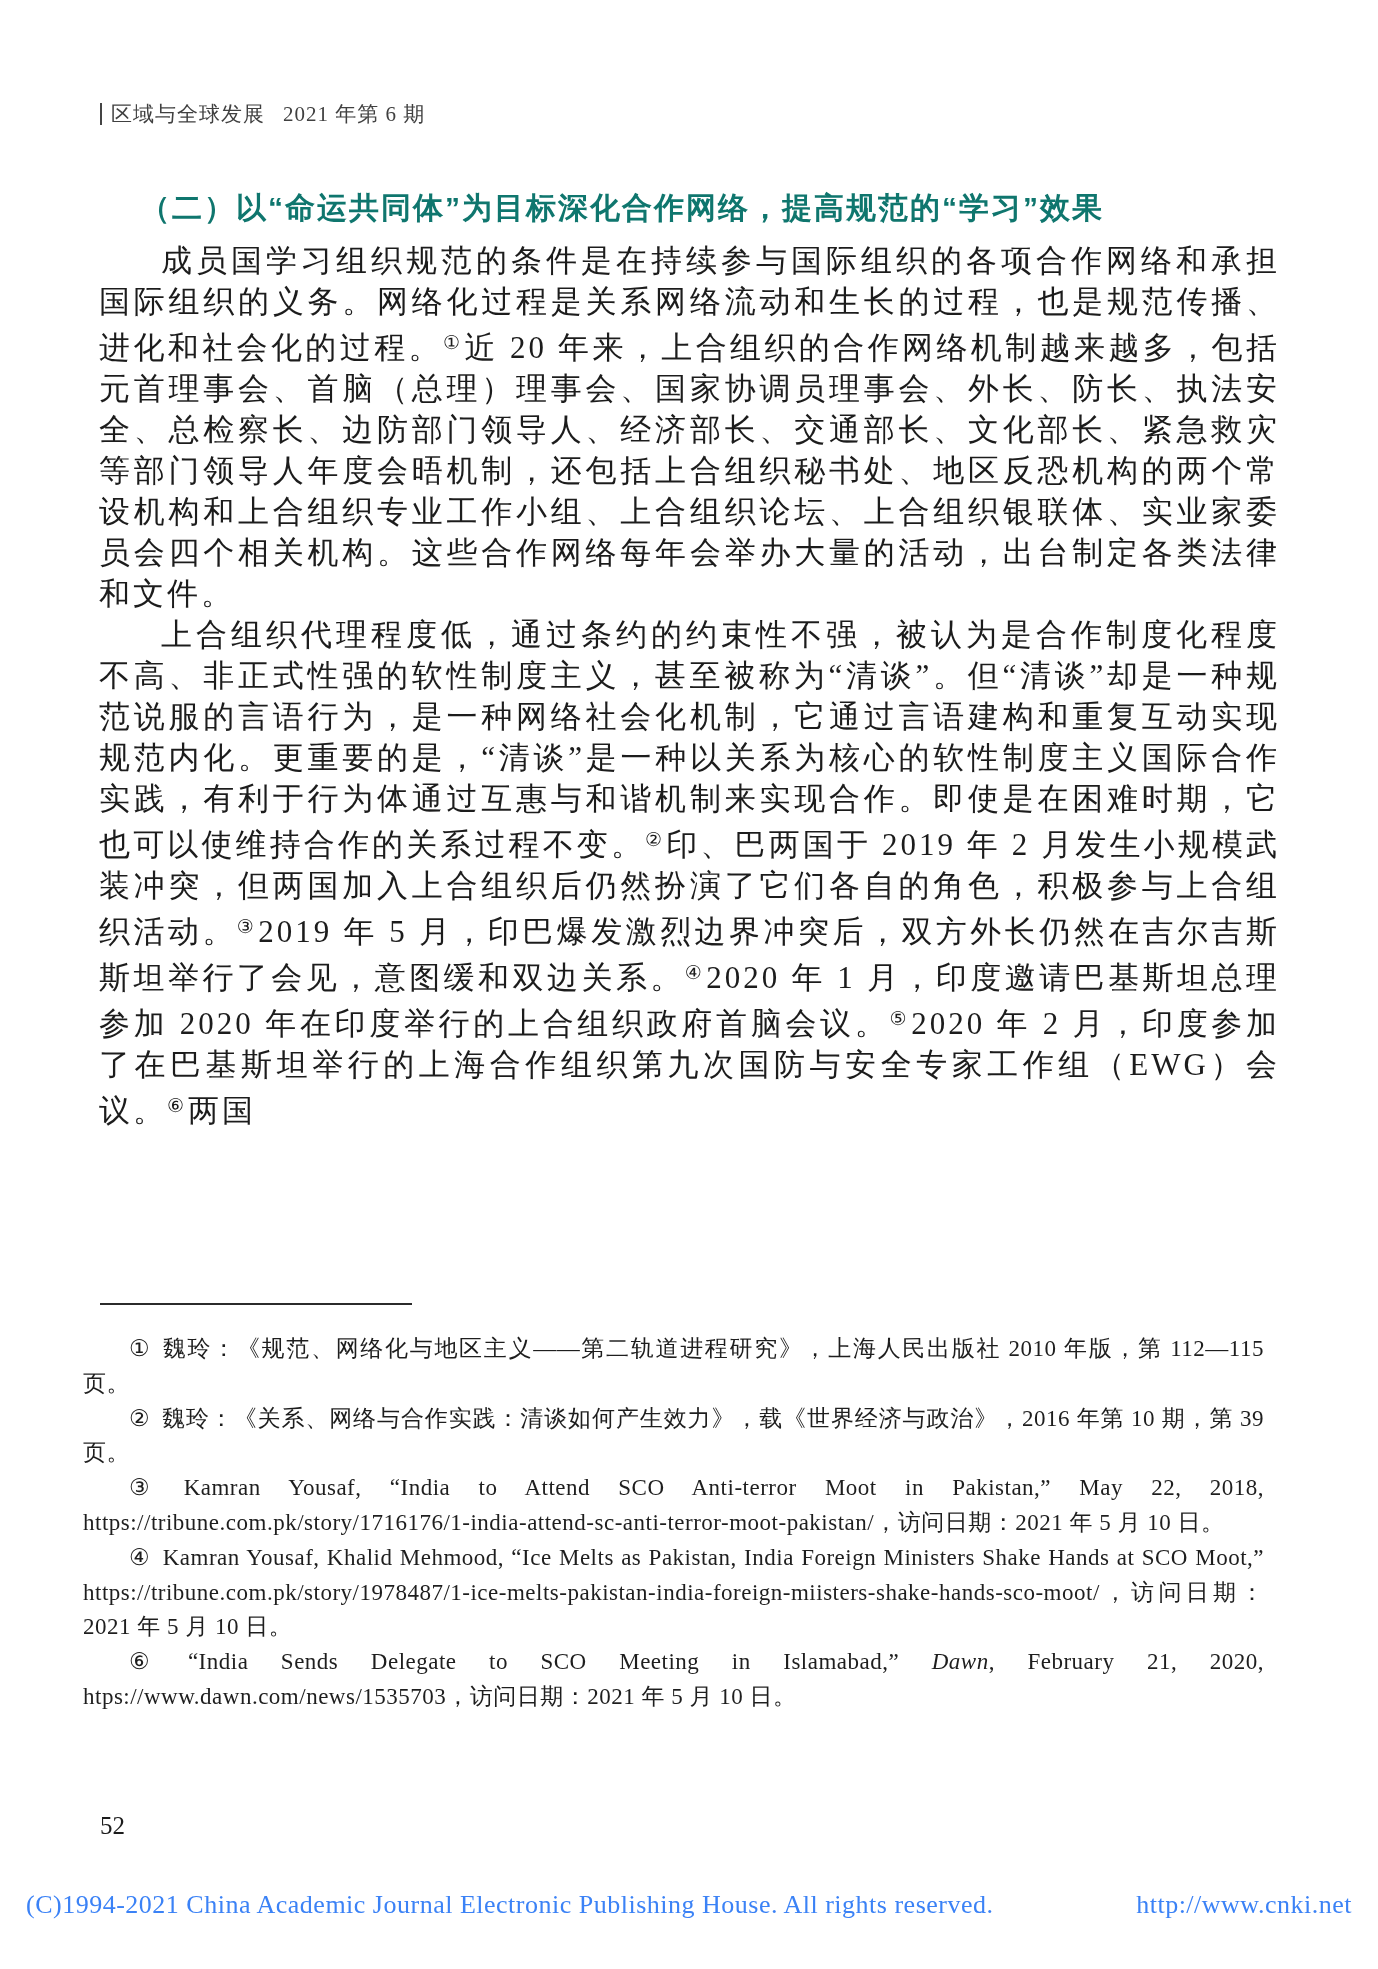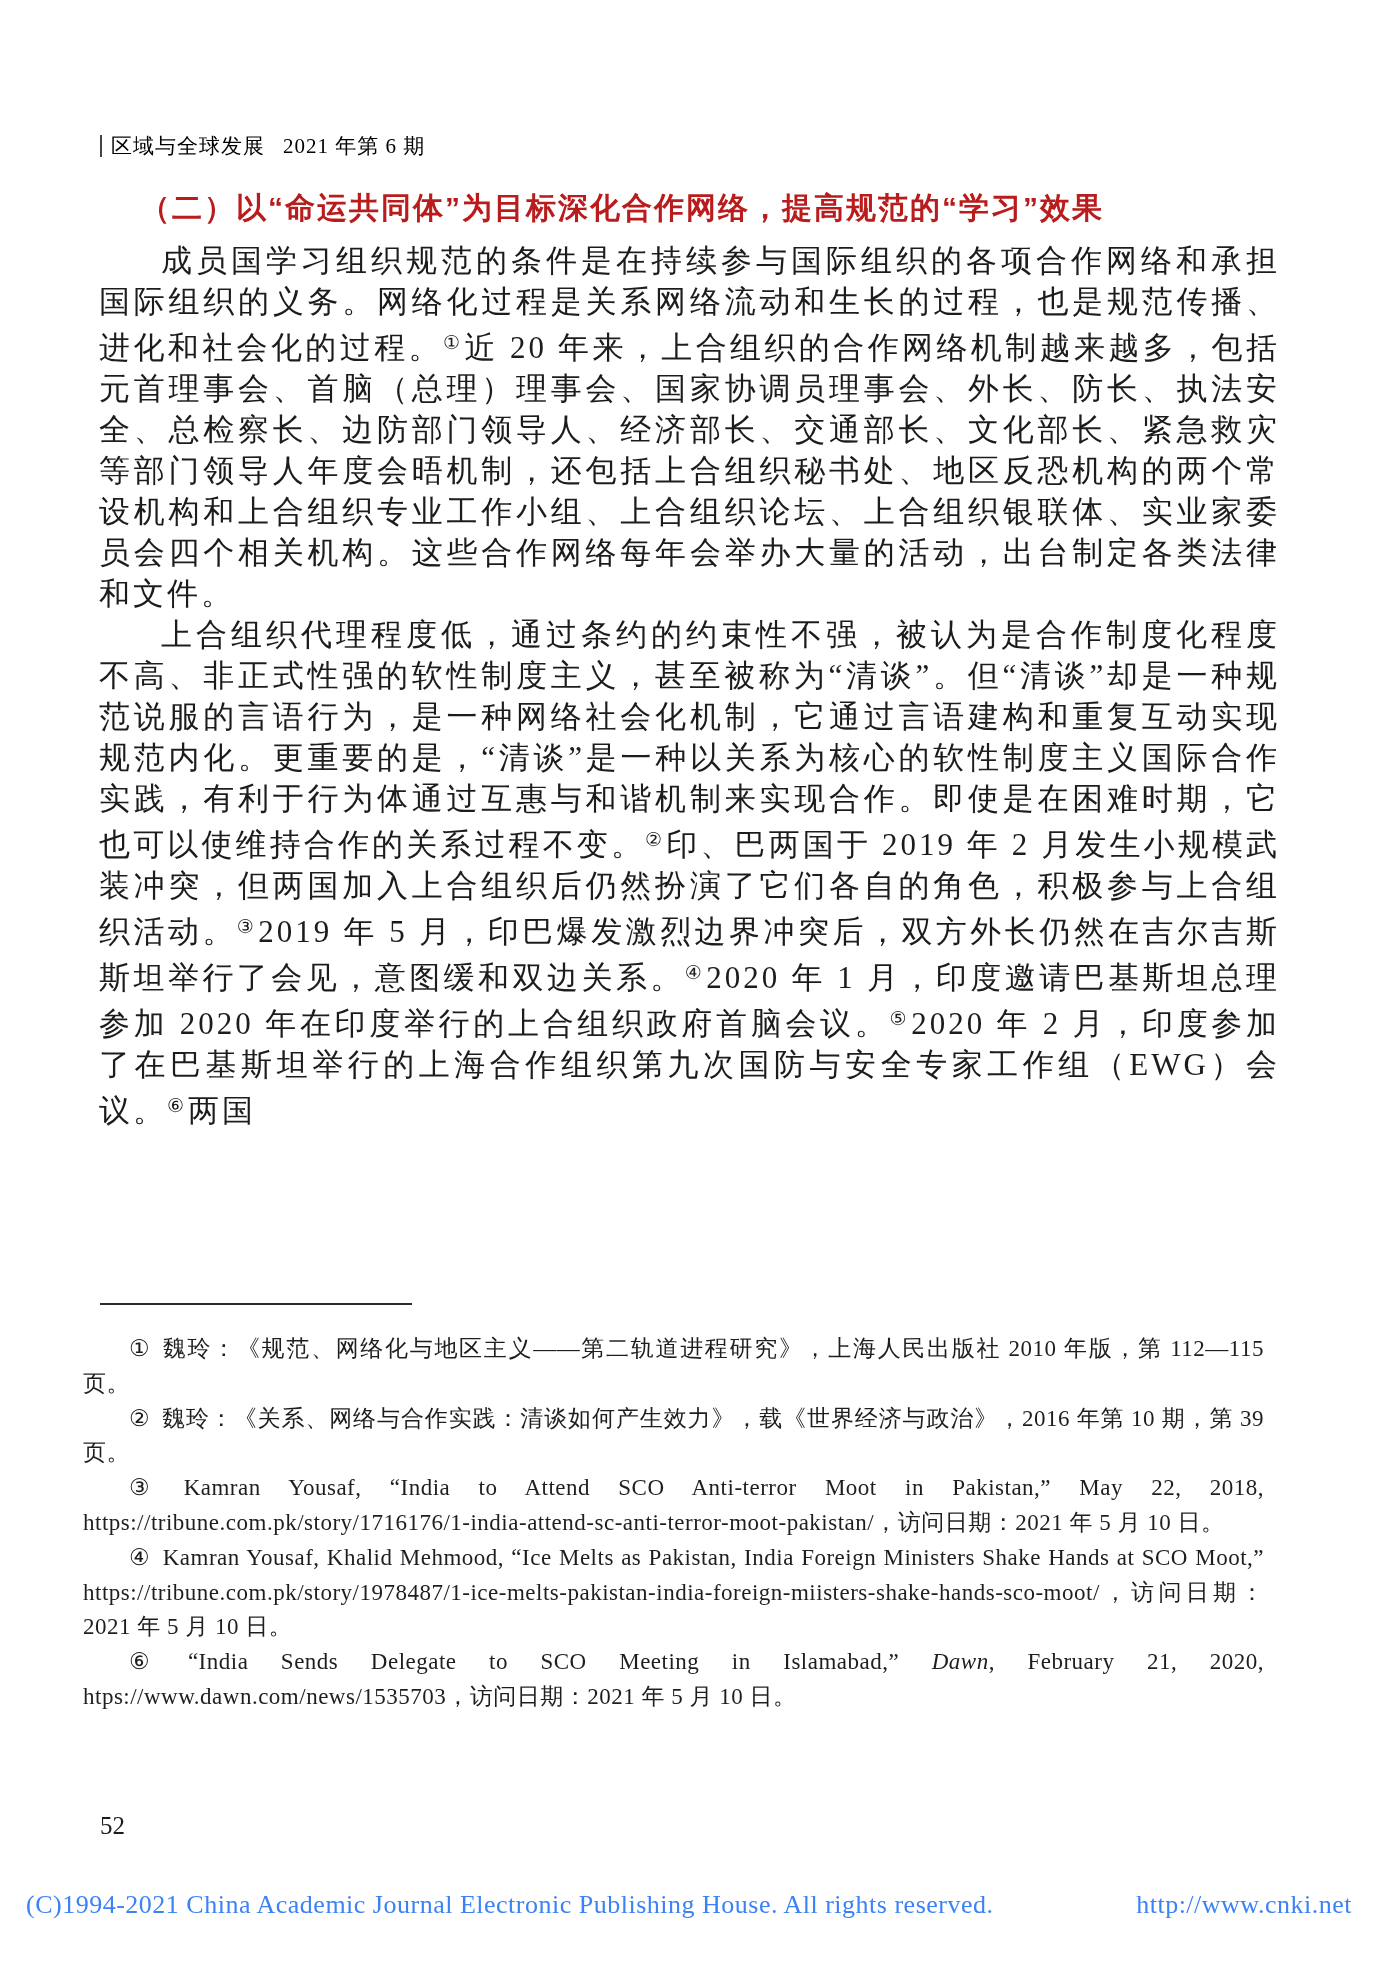--- a/index.html
+++ b/index.html
@@ -12,43 +12,42 @@
     font-family: "Liberation Serif", "DejaVu Serif", serif;
     color: #1e1e1e;
     overflow: hidden;
   }
   .running-head {
     position: absolute;
     top: 100px;
     left: 100px;
     font-size: 21px;
     letter-spacing: 1px;
-    color: #000000;
+    color: #404040;
     display: flex;
     align-items: center;
-    margin-top: 32px;
   }
   .running-head .rule {
     display: inline-block;
     width: 2px;
     height: 22px;
     background: #444;
     margin-right: 9px;
   }
   .running-head .issue { margin-left: 18px; }
   .section-heading {
     position: absolute;
     top: 188px;
     left: 140px;
     width: 1160px;
     font-family: "Liberation Sans", "DejaVu Sans", sans-serif;
     font-weight: 700;
     font-size: 30px;
     letter-spacing: 2px;
-    color: #b91c1c;
+    color: #0f766e;
   }
   .body-text {
     position: absolute;
     top: 240px;
     left: 99px;
     width: 1181px;
     font-size: 31px;
     line-height: 41px;
     letter-spacing: 3px;
     text-align: justify;

